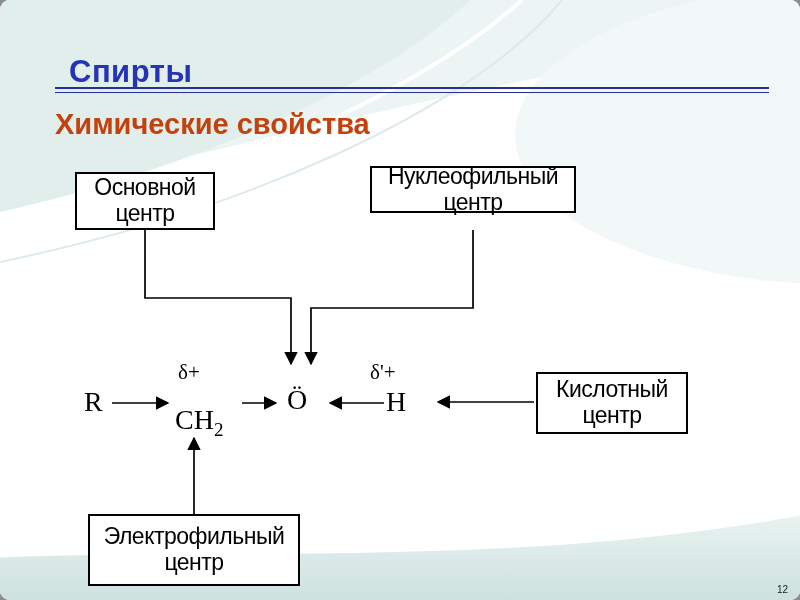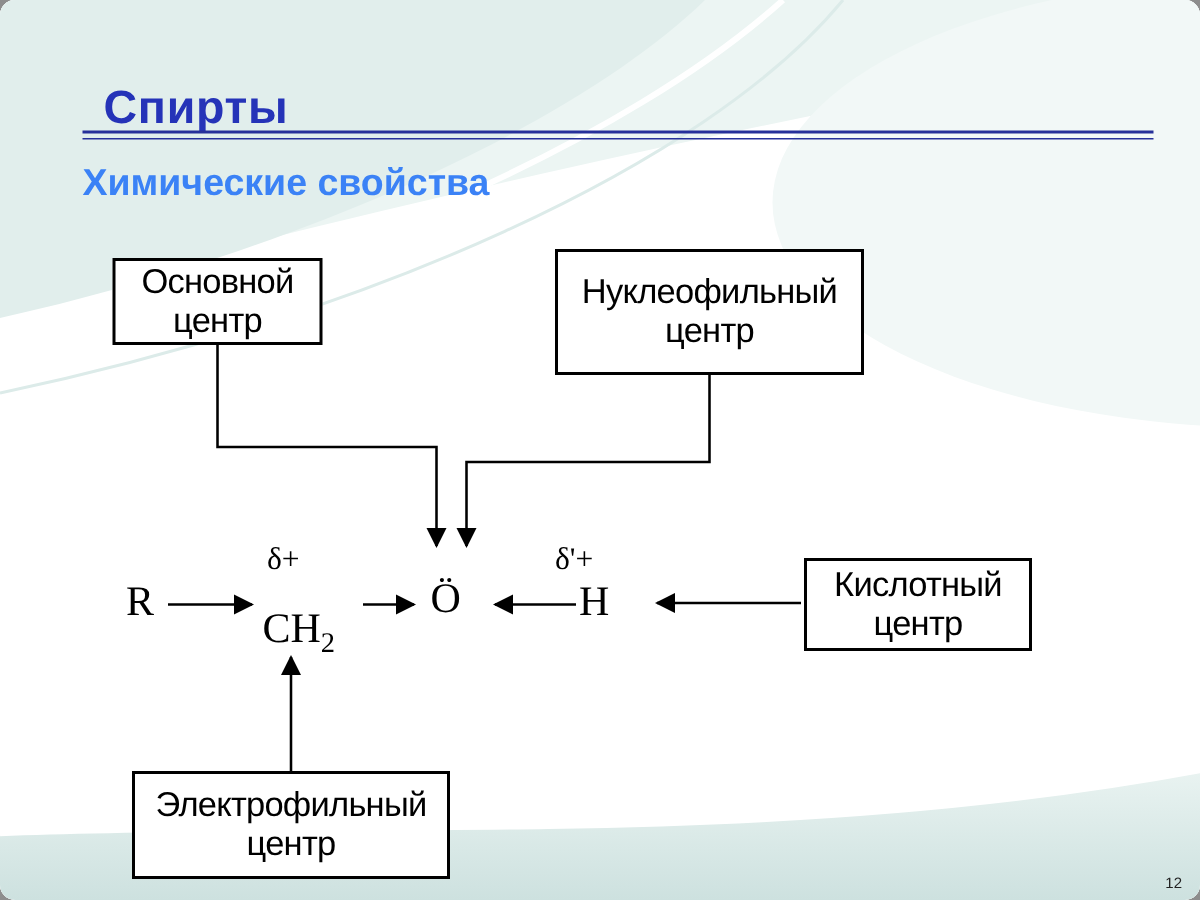--- a/index.html
+++ b/index.html
@@ -12,30 +12,30 @@
   .title{
     position:absolute;left:55px;top:40px;margin:14px;
     font-size:31px;font-weight:bold;color:#2533b8;letter-spacing:.5px;
   }
   .rule{
     position:absolute;left:55px;top:87px;width:714px;height:3px;
     border-top:2px solid #26309a;border-bottom:1px solid #26309a;
   }
   .subtitle{
     position:absolute;left:55px;top:108px;margin:0;
-    font-size:25px;font-weight:bold;color:#3b82f6;
+    font-size:29px;font-weight:bold;color:#c2410c;
   }
   .connectors{position:absolute;left:0;top:0;width:800px;height:600px;}
   .box{
     position:absolute;box-sizing:border-box;border:2px solid #000;background:#fff;
     display:flex;flex-direction:column;align-items:center;justify-content:center;
     font-size:23px;line-height:1.12;text-align:center;letter-spacing:-0.5px;
   }
   #box-basic{left:75px;top:172px;width:140px;height:58px;}
-  #box-nucleophilic{left:370px;top:166px;width:206px;height:84px;}
+  #box-nucleophilic{left:370px;top:166px;width:206px;height:47px;}
   #box-acidic{left:536px;top:372px;width:152px;height:62px;}
   #box-electrophilic{left:88px;top:514px;width:212px;height:72px;}
   .sym{
     position:absolute;font-family:"Liberation Serif",serif;
     font-size:28px;color:#000;white-space:nowrap;
   }
   .sym sub{font-size:19px;}
   .delta{font-size:21px;}
   #sym-r{left:84px;top:386px;}
   #sym-ch2{left:175px;top:404px;}

